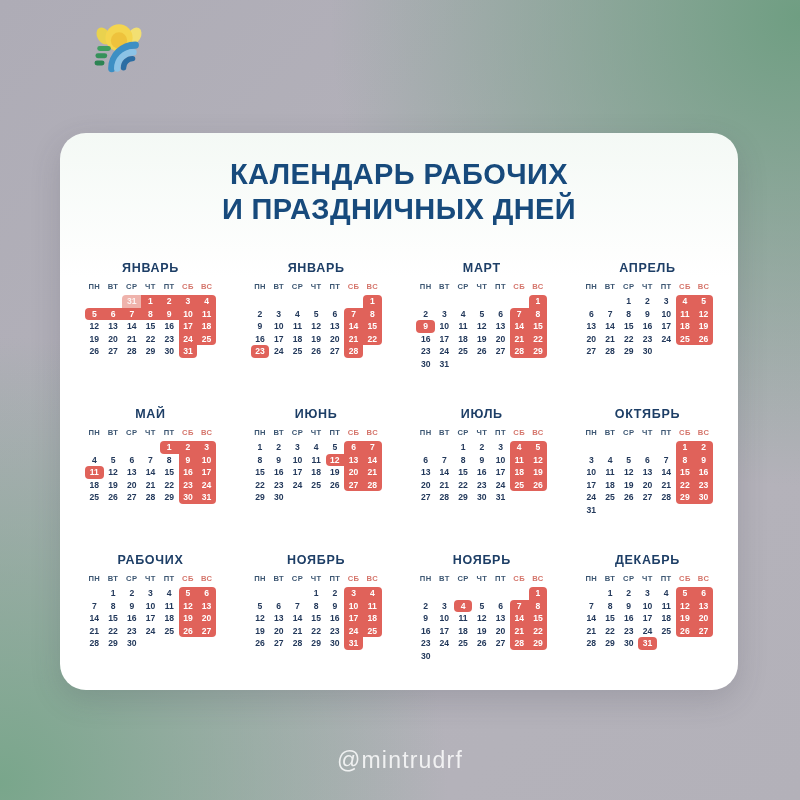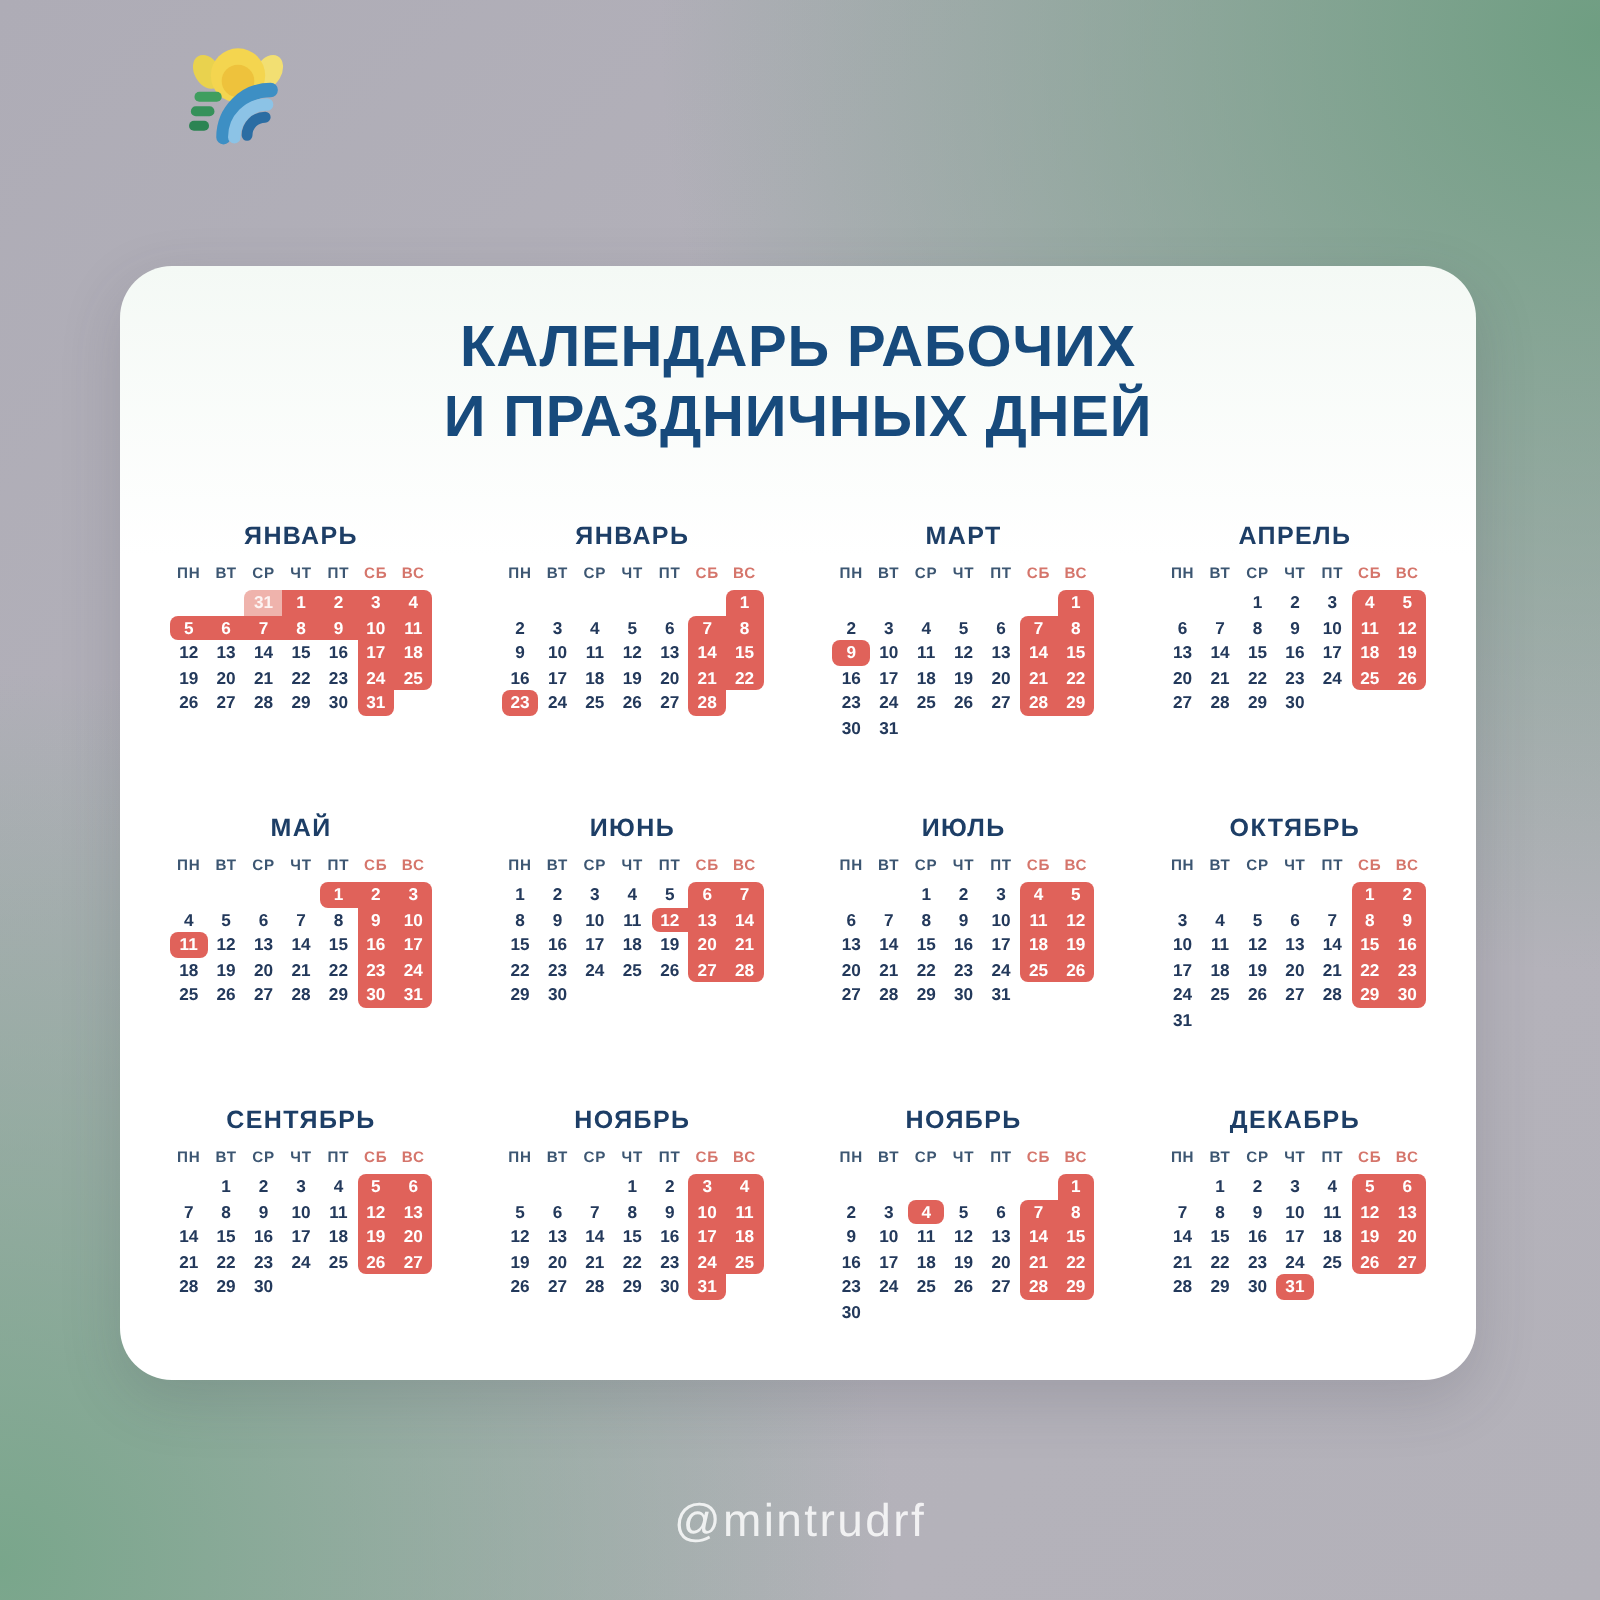--- a/index.html
+++ b/index.html
@@ -490,21 +490,21 @@
           <div class="cell">31</div>
           <div class="cell"></div>
           <div class="cell"></div>
           <div class="cell"></div>
           <div class="cell"></div>
           <div class="cell"></div>
           <div class="cell"></div>
         </div>
       </div>
       <div class="month">
-        <div class="mname">СЕНТЯБРЬ</div>
+        <div class="mname">РАБОЧИХ</div>
         <div class="wdrow">
           <div class="wd">ПН</div>
           <div class="wd">ВТ</div>
           <div class="wd">СР</div>
           <div class="wd">ЧТ</div>
           <div class="wd">ПТ</div>
           <div class="wd wknd">СБ</div>
           <div class="wd wknd">ВС</div>
         </div>
         <div class="daygrid">

